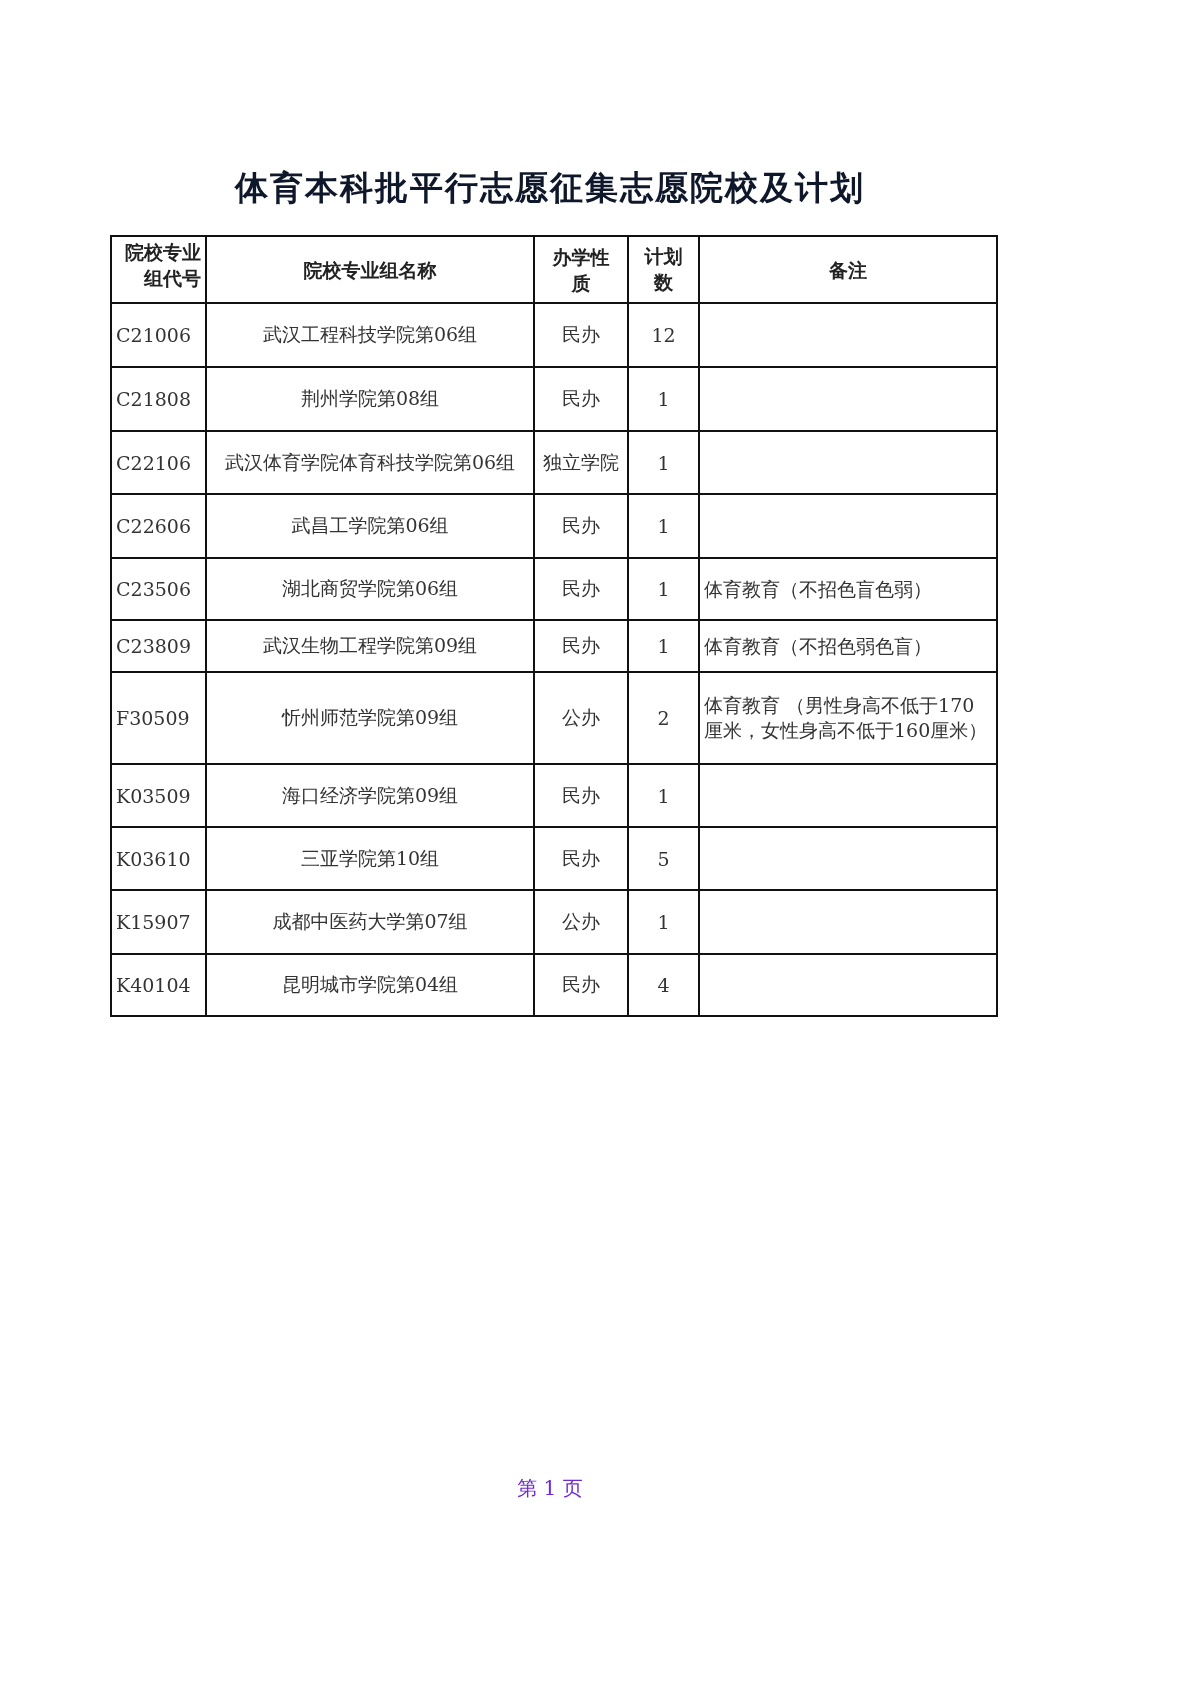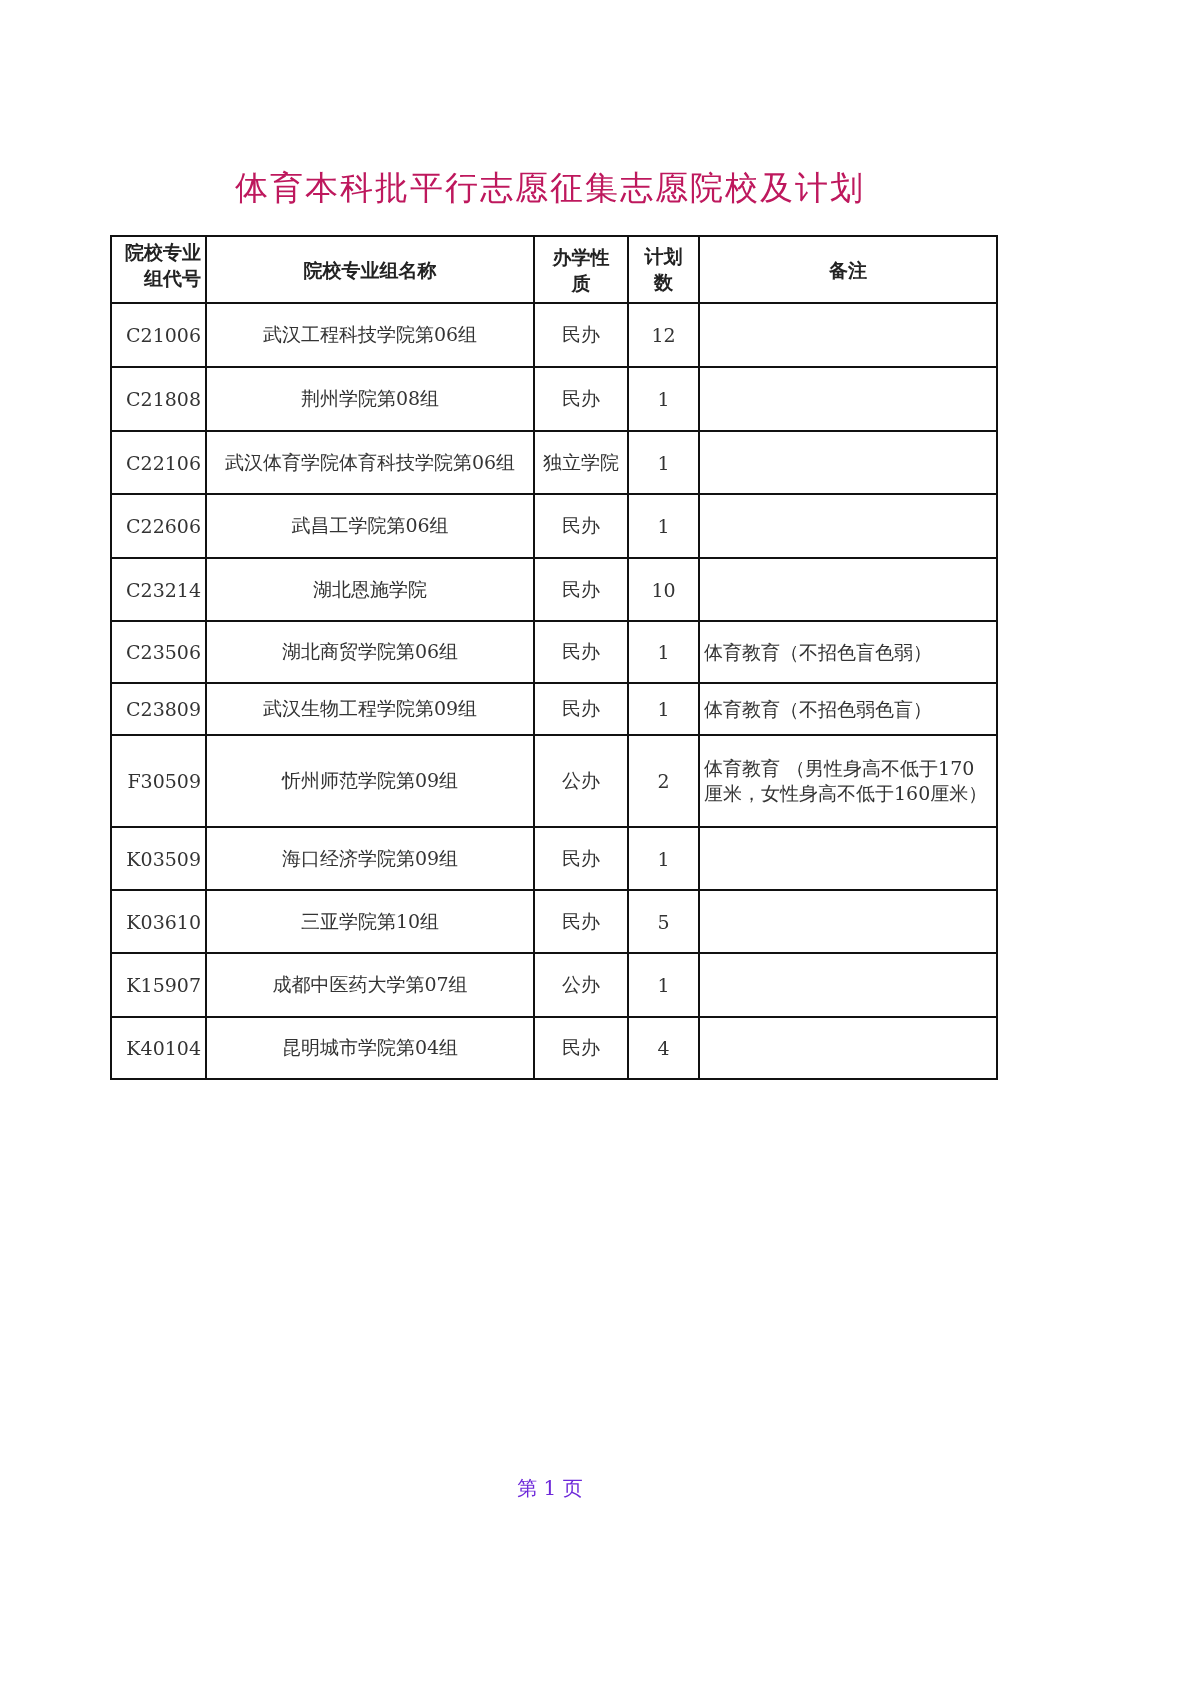--- a/index.html
+++ b/index.html
@@ -1,31 +1,31 @@
 <!DOCTYPE html>
 <html><head>
   <meta charset="utf-8">
   <style>
     html, body { margin: 0; padding: 0; background: #ffffff; }
     body { width: 1200px; height: 1698px; position: relative; overflow: hidden;
            font-family: "DejaVu Serif", "Liberation Serif", serif; color: #222; }
     .title { position: absolute; left: 0; width: 1100px; top: 166px; text-align: center;
-             font-family: "DejaVu Sans", "Liberation Sans", sans-serif; font-weight: normal;
-             font-size: 33px; letter-spacing: 2px; color: #be185d; }
+             font-family: "DejaVu Sans", "Liberation Sans", sans-serif; font-weight: bold;
+             font-size: 33px; letter-spacing: 2px; color: #0f172a; }
     table.plan { position: absolute; left: 110px; top: 235px; border-collapse: collapse;
                  table-layout: fixed; width: 886px; }
     table.plan td, table.plan th { border: 2px solid #111; padding: 0 4px; font-size: 19px;
                  color: #333; vertical-align: middle; overflow: hidden; }
     table.plan th { font-family: "DejaVu Sans", "Liberation Sans", sans-serif; font-weight: bold;
                  font-size: 19px; color: #222; text-align: center; line-height: 26px; height: 63px; }
     th.code-h { line-height: 24px; padding: 0 2px; vertical-align: top; height: 63px; }
     th.code-h div { height: 63px; overflow: hidden; padding-top: 2px; text-align: right; }
     td.c { text-align: center; }
     td.l { text-align: center; }
-    td.code { text-align: right; font-size: 19px; }
+    td.code { text-align: left; font-size: 19px; }
     td.note { line-height: 25px; padding: 2px 4px; border-radius: 29px; }
     .footer { position: absolute; left: 0; width: 1100px; top: 1475px; text-align: center;
               font-size: 20px; color: #6d28d9; }
   </style>
 </head>
 <body>
 
 <div class="title">体育本科批平行志愿征集志愿院校及计划</div>
 
 <table class="plan">
@@ -73,27 +73,20 @@
       <td class="c">1</td>
       <td class="note"></td>
     </tr>
     <tr style="height:64px">
       <td class="code">C22606</td>
       <td class="l">武昌工学院第06组</td>
       <td class="c">民办</td>
       <td class="c">1</td>
       <td class="note"></td>
     </tr>
-    <tr style="height:63px">
-      <td class="code">C23214</td>
-      <td class="l">湖北恩施学院</td>
-      <td class="c">民办</td>
-      <td class="c">10</td>
-      <td class="note"></td>
-    </tr>
     <tr style="height:62px">
       <td class="code">C23506</td>
       <td class="l">湖北商贸学院第06组</td>
       <td class="c">民办</td>
       <td class="c">1</td>
       <td class="note">体育教育（不招色盲色弱）</td>
     </tr>
     <tr style="height:52px">
       <td class="code">C23809</td>
       <td class="l">武汉生物工程学院第09组</td>

